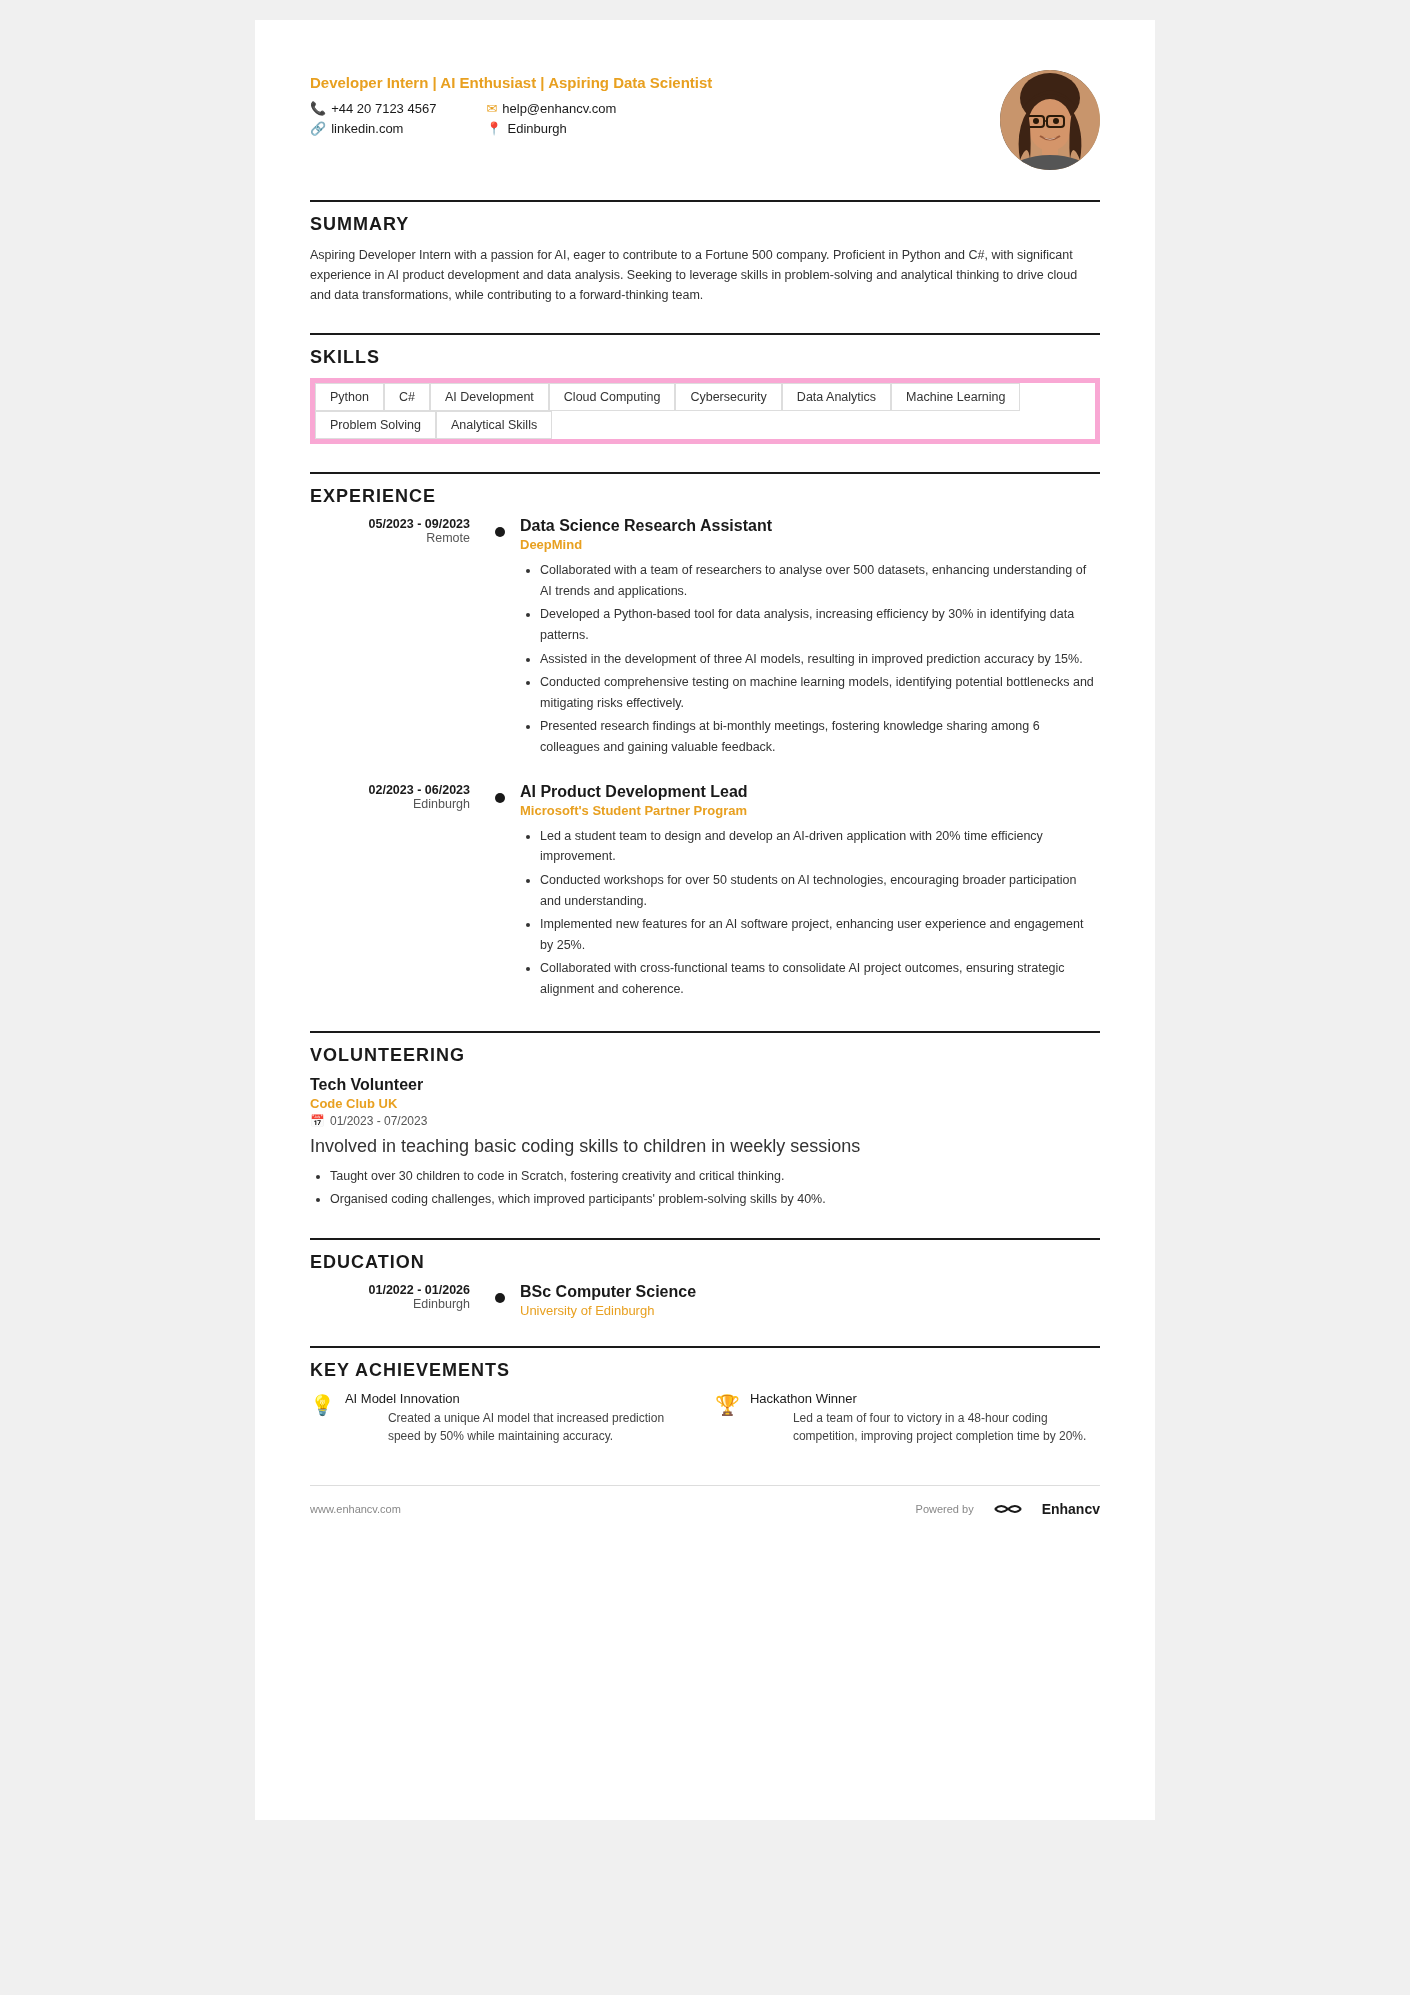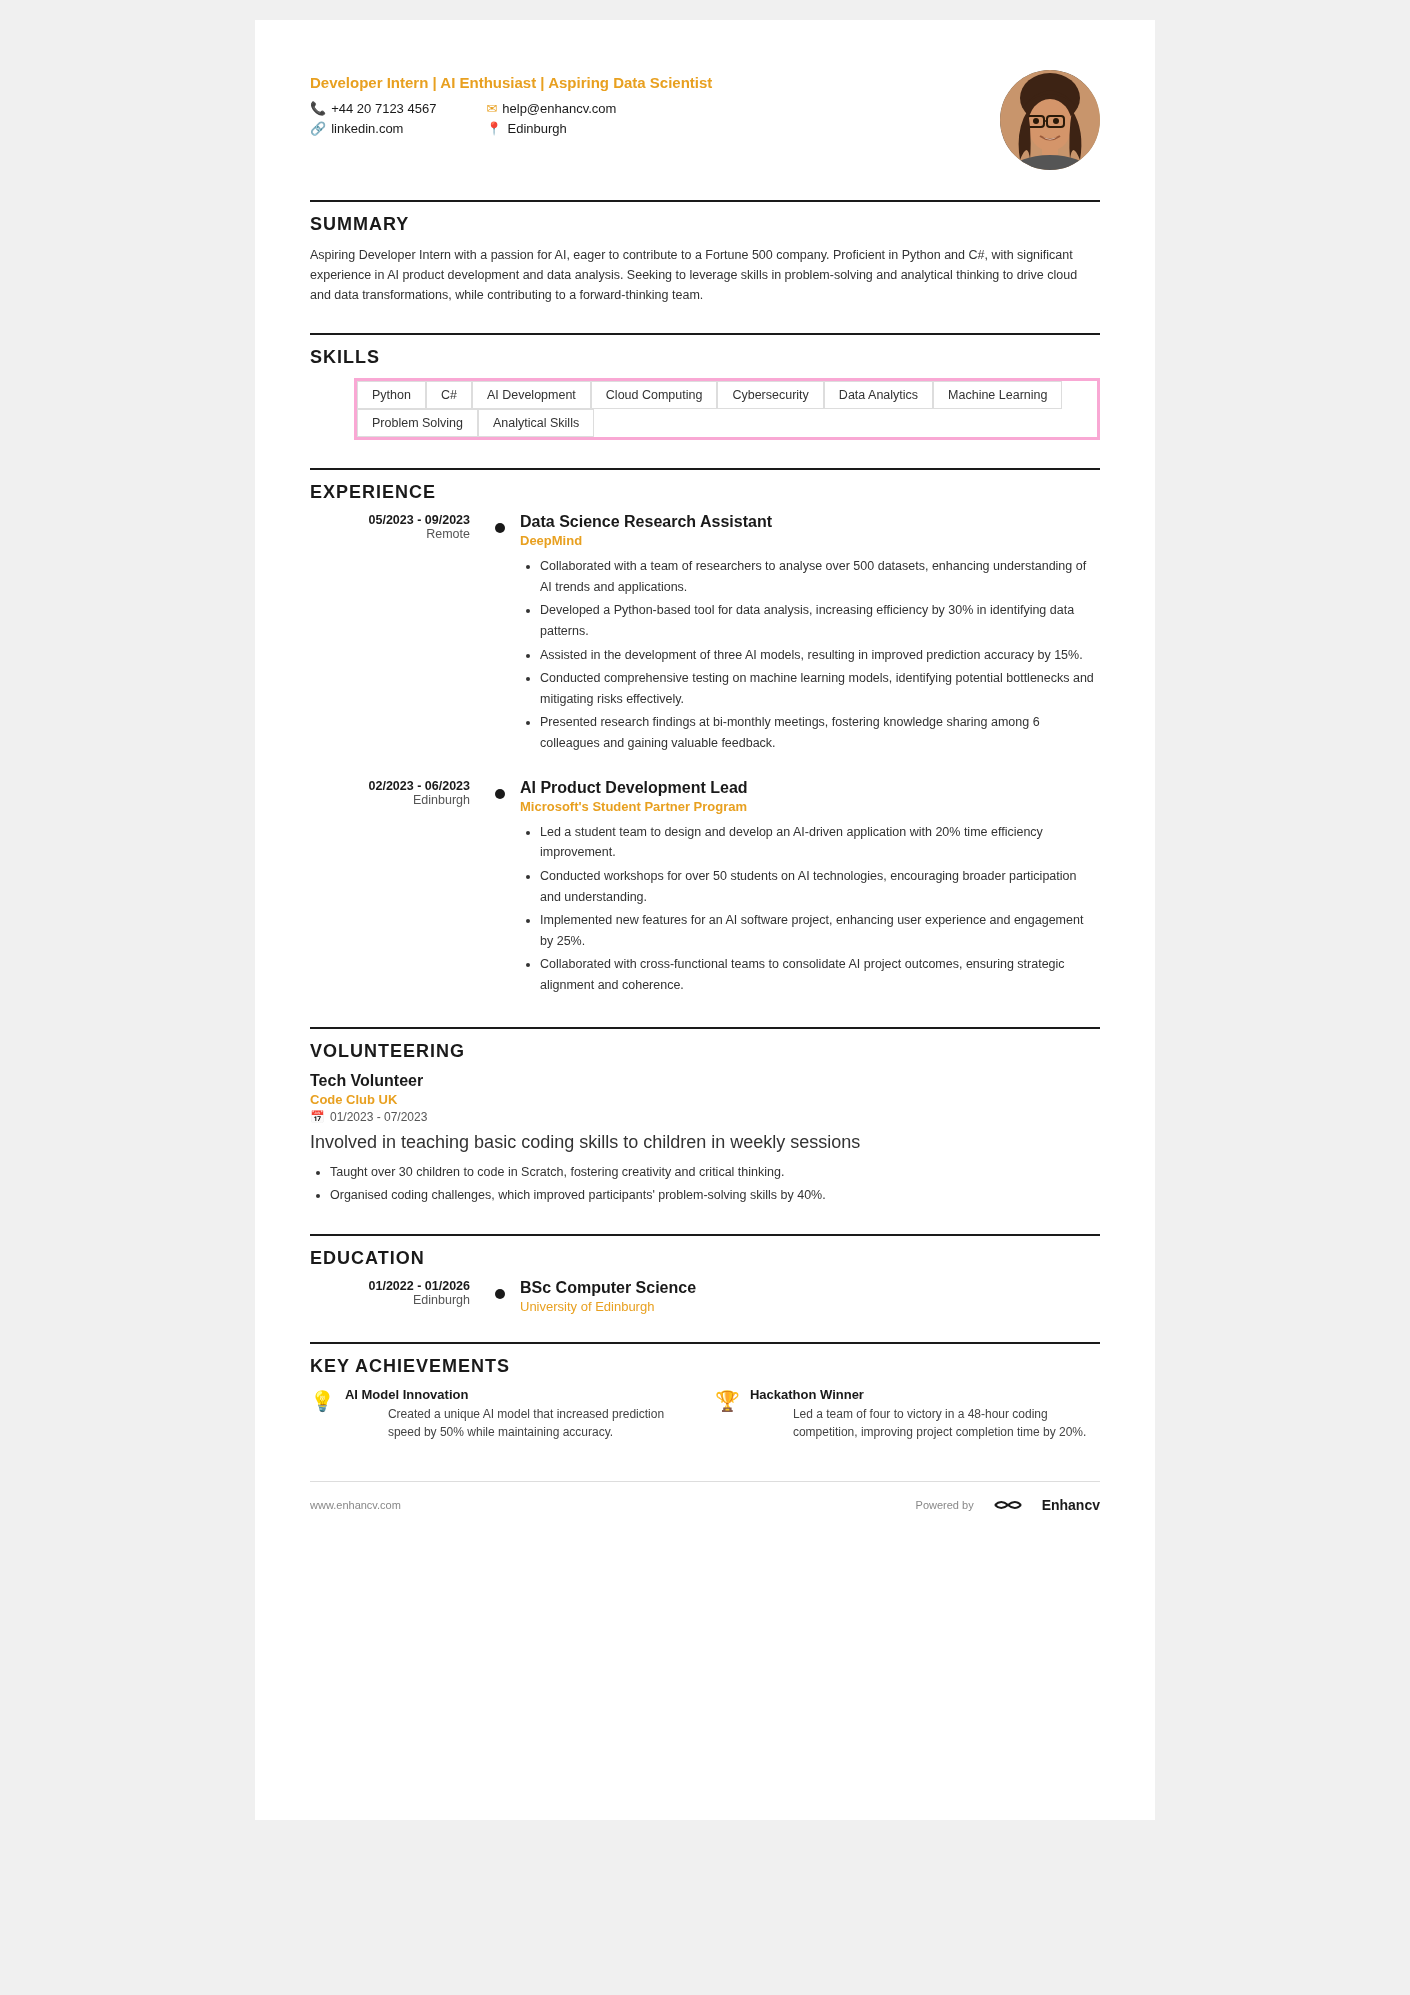--- a/index.html
+++ b/index.html
@@ -82,22 +82,21 @@
     }
     .summary-text {
       font-size: 12.5px;
       color: #333;
       line-height: 1.6;
     }
     .skills-grid {
       display: flex;
       flex-wrap: wrap;
       gap: 0;
-      border: 3px solid #f9a8d4;
-      margin-left: 44px;
+      border: 5px solid #f9a8d4;
     }
     .skill-tag {
       border: 1px solid #ddd;
       padding: 6px 14px;
       font-size: 12.5px;
       color: #333;
       background: #fff;
     }
     .experience-entry {
       display: grid;
@@ -216,21 +215,21 @@
       align-items: flex-start;
     }
     .achievement-icon {
       font-size: 20px;
       color: #e8a020;
       flex-shrink: 0;
       margin-top: 2px;
     }
     .achievement-title {
       font-size: 13px;
-      font-weight: 700;
+      font-weight: 400;
       color: #1a1a1a;
       margin-bottom: 3px;
     }
     .achievement-desc {
       font-size: 12px;
       color: #444;
       line-height: 1.5;
       margin-left: 43px;
     }
     .footer {

